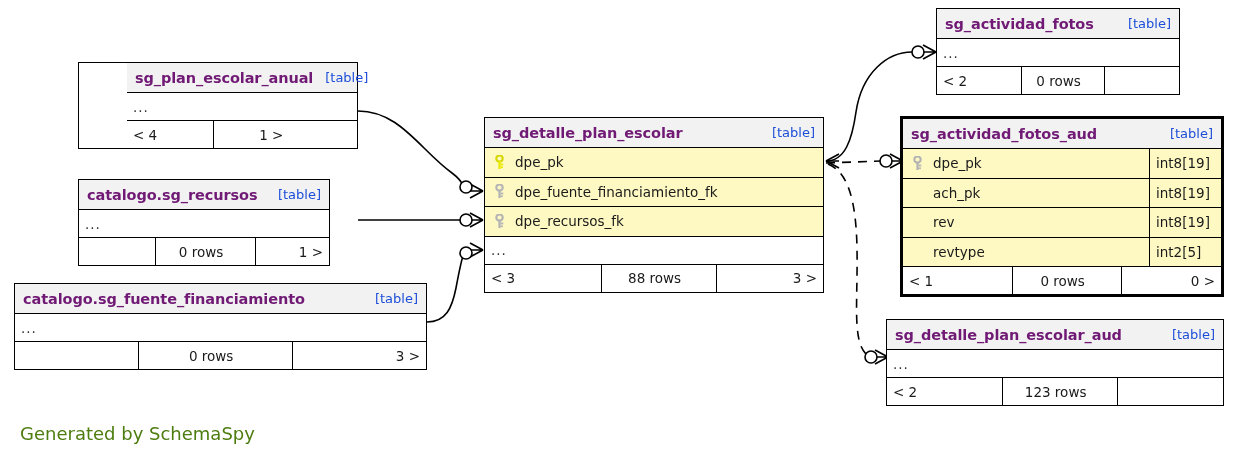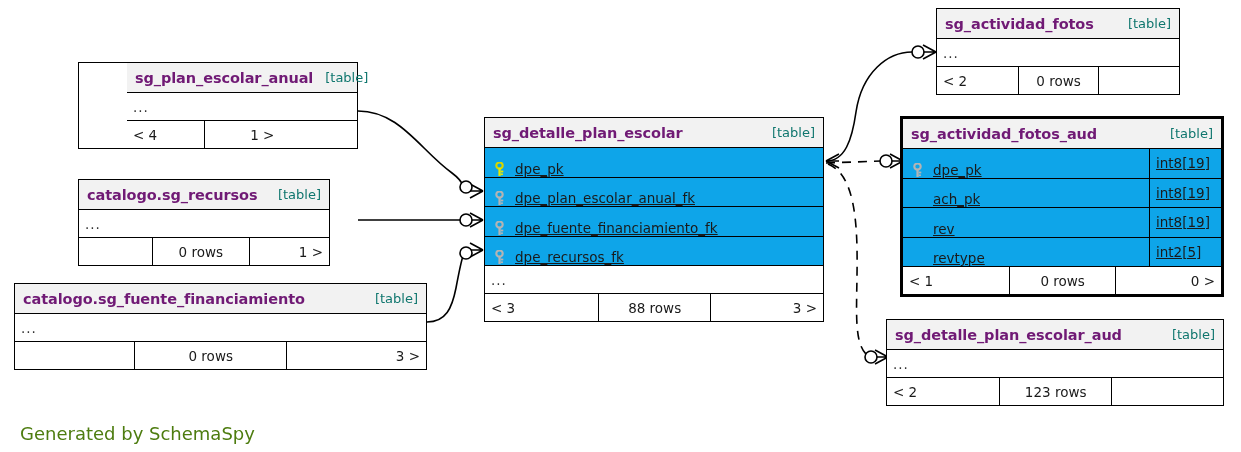--- a/index.html
+++ b/index.html
@@ -37,34 +37,33 @@
   }
   .tname{
     font-weight:bold;
     font-size:14.5px;
     letter-spacing:-0.1px;
     color:#701a75;
   }
   .ttag{
     margin-left:auto;
     font-size:13px;
-    color:#0f766e;
+    color:#1d4ed8;
     padding-left:12px;
   }
 
   .rows{display:block;}
   .row{
     box-sizing:border-box;
     height:29.5px;
     display:flex;
-    align-items:flex-end;
+    align-items:center;
     border-bottom:1px solid #000000;
-    background:#0ea5e9;
+    background:#fef9c3;
     white-space:nowrap;
-    text-decoration:underline;
   }
   .row .cname{
     padding-left:6px;
     font-size:13.5px;
     overflow:hidden;
     text-overflow:clip;
   }
   .row .ctype{
     margin-left:auto;
     height:100%;
@@ -102,21 +101,21 @@
   }
   .tfoot .fc{
     box-sizing:border-box;
     display:flex;align-items:center;
     overflow:hidden;
     white-space:nowrap;
   }
   .tfoot .fc.l{ justify-content:flex-start; padding-left:6px; }
   .tfoot .fc.c{ justify-content:center; }
   .tfoot .fc.r{ justify-content:flex-end; padding-right:6px; }
-  .tfoot .fc.div{ border-left:1px solid #000000; }
+  .tfoot .fc.div{ border-left:1px solid #000000;margin-left:9px; }
 
   .credit{
     position:absolute;
     left:20px;top:423px;
     font-size:18px;
     color:#4d7c0f;
     white-space:nowrap;
     z-index:5;
   }
 </style>
@@ -218,31 +217,20 @@
           <svg width="11" height="15" viewBox="0 0 11 15" xmlns="http://www.w3.org/2000/svg">
             <circle cx="5.5" cy="3.6" r="3.2" fill="none" stroke="#d6d600" stroke-width="2.1"></circle>
             <rect x="4.4" y="5.6" width="2.3" height="8.4" fill="#e8e800"></rect>
             <rect x="6.7" y="8.6" width="2.6" height="1.8" fill="#e8e800"></rect>
             <rect x="6.7" y="11.4" width="2.2" height="1.7" fill="#e8e800"></rect>
           </svg>
         </span>
         <span class="cname">dpe_pk</span>
       </div>
 
-      <div class="row">
-        <span class="keyslot">
-          <svg width="11" height="15" viewBox="0 0 11 15" xmlns="http://www.w3.org/2000/svg">
-            <circle cx="5.5" cy="3.6" r="3.2" fill="none" stroke="#b4b4b4" stroke-width="2.1"></circle>
-            <rect x="4.4" y="5.6" width="2.3" height="8.4" fill="#b4b4b4"></rect>
-            <rect x="6.7" y="8.6" width="2.6" height="1.8" fill="#b4b4b4"></rect>
-            <rect x="6.7" y="11.4" width="2.2" height="1.7" fill="#b4b4b4"></rect>
-          </svg>
-        </span>
-        <span class="cname">dpe_plan_escolar_anual_fk</span>
-      </div>
 
       <div class="row">
         <span class="keyslot">
           <svg width="11" height="15" viewBox="0 0 11 15" xmlns="http://www.w3.org/2000/svg">
             <circle cx="5.5" cy="3.6" r="3.2" fill="none" stroke="#b4b4b4" stroke-width="2.1"></circle>
             <rect x="4.4" y="5.6" width="2.3" height="8.4" fill="#b4b4b4"></rect>
             <rect x="6.7" y="8.6" width="2.6" height="1.8" fill="#b4b4b4"></rect>
             <rect x="6.7" y="11.4" width="2.2" height="1.7" fill="#b4b4b4"></rect>
           </svg>
         </span>

